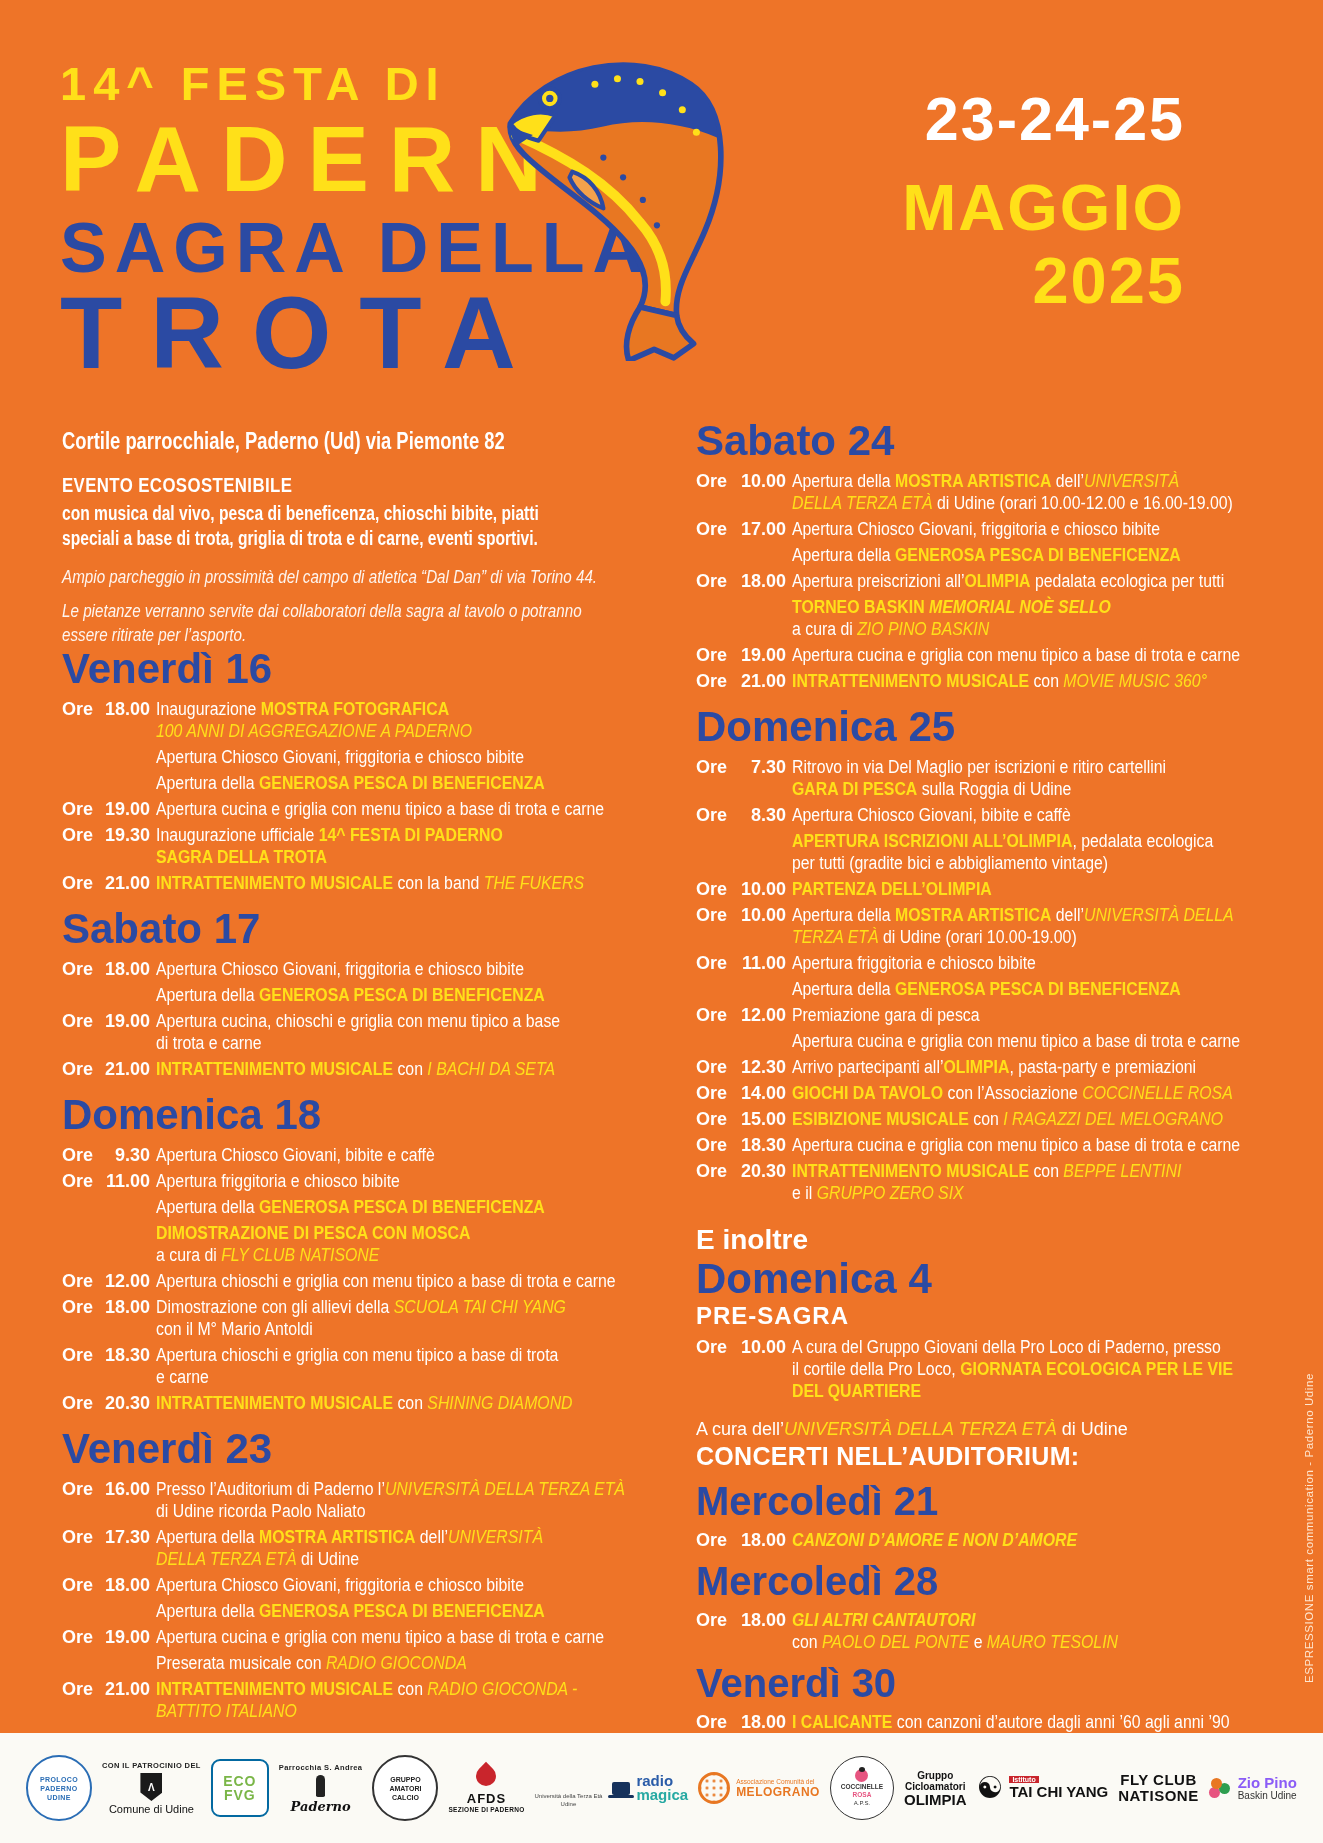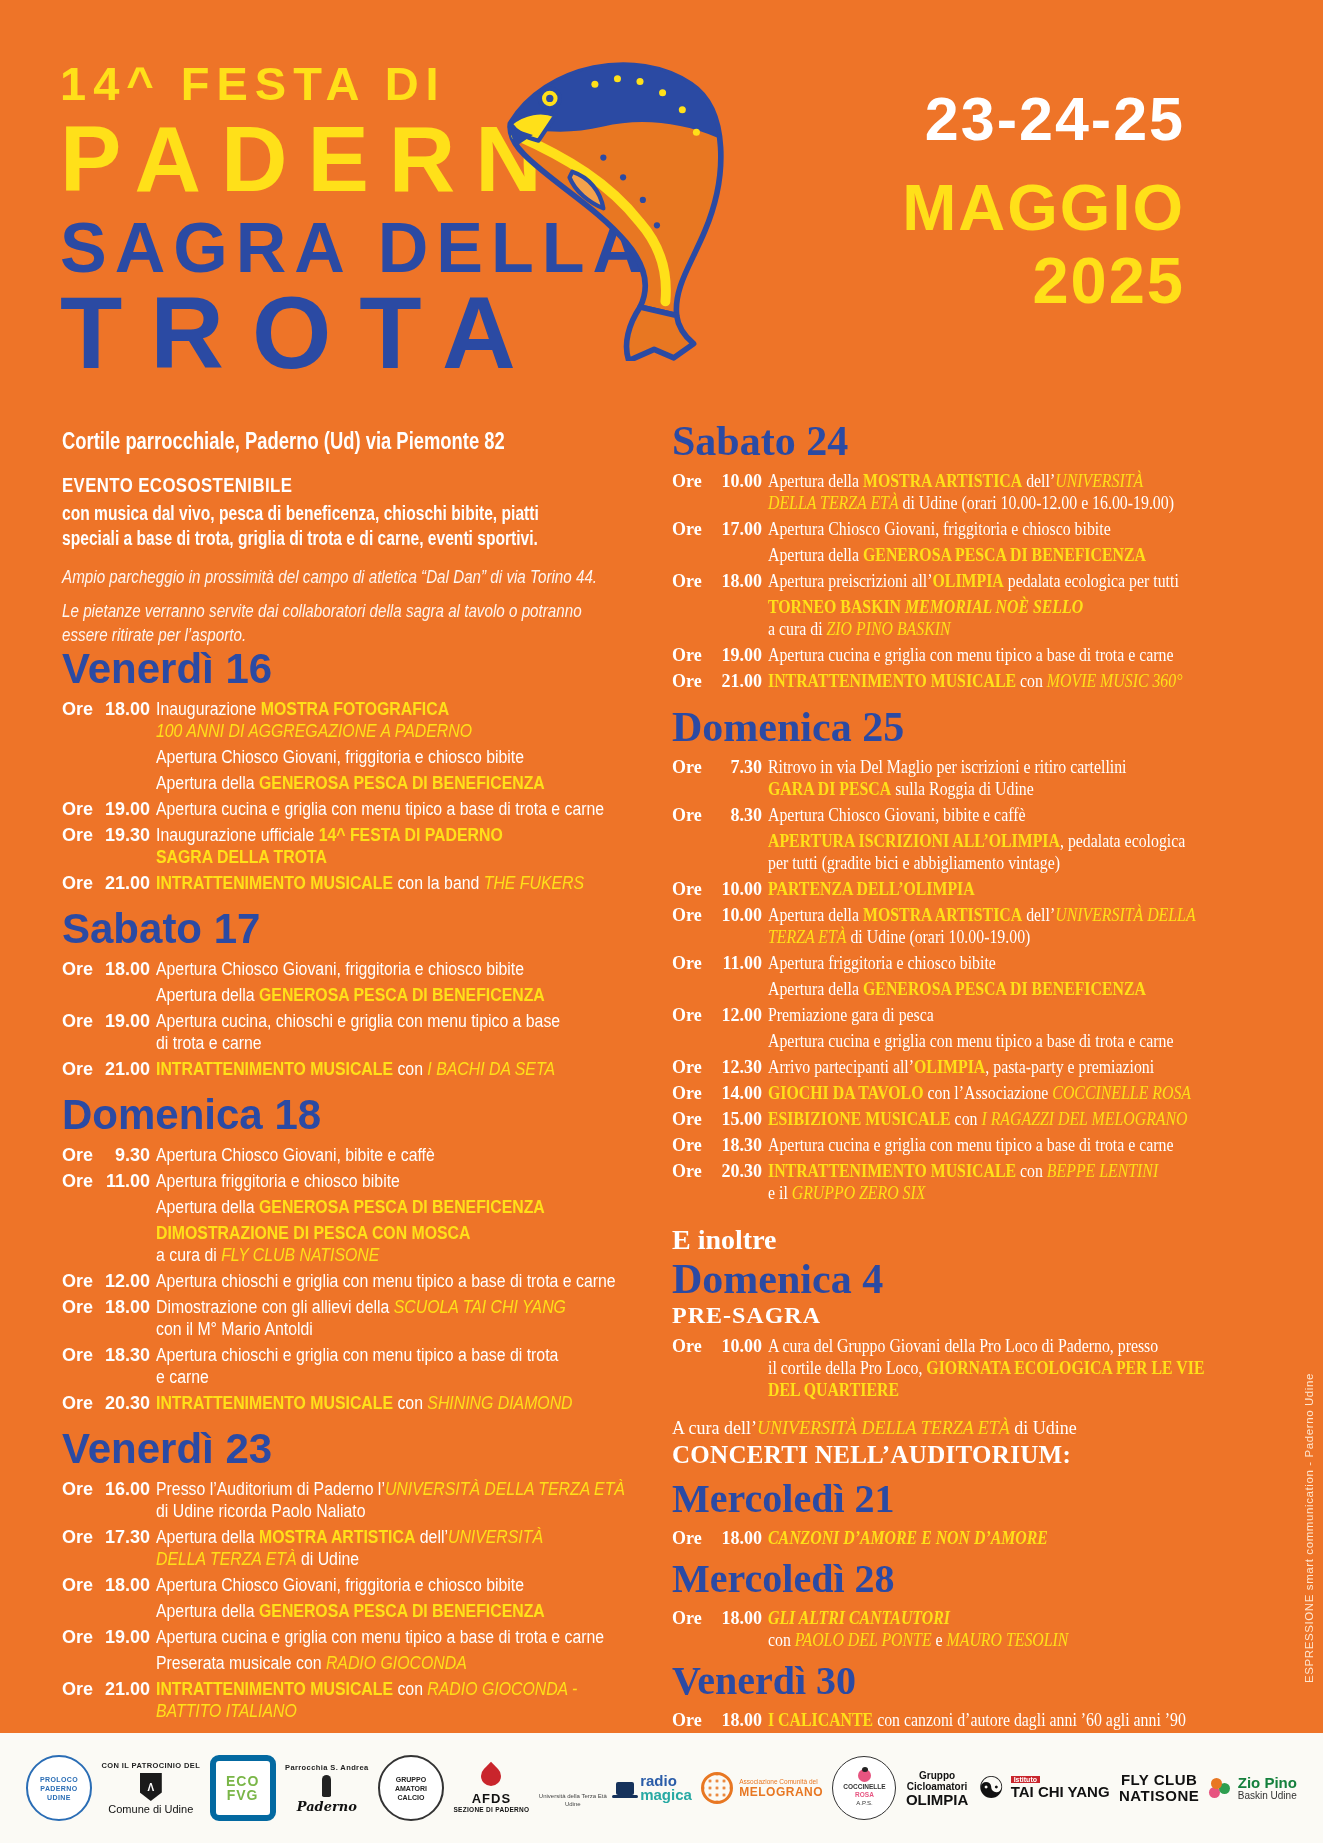--- a/index.html
+++ b/index.html
@@ -24,21 +24,21 @@
   .intro{position:absolute;left:62px;top:428px;width:700px;transform:scaleX(0.80);transform-origin:left top;}
   .venue{color:#fff;font-weight:800;font-size:23px;margin-bottom:18px;}
   .eco-title{color:#fff;font-weight:800;font-size:21px;margin-bottom:4px;letter-spacing:0.5px;}
   .eco-line{color:#fff;font-weight:700;font-size:19.5px;line-height:25px;}
   .note{color:rgba(255,255,255,0.93);font-style:italic;font-size:19px;line-height:24px;}
   .note-1{margin-top:14px;}
   .note-2{margin-top:10px;}
   
   .col{position:absolute;}
   .col-left{left:62px;top:648px;width:600px;}
-  .col-right{left:672px;top:420px;width:612px;font-family:Liberation Serif, serif;}
+  .col-right{left:696px;top:420px;width:612px;}
   .day-heading{color:#2B4AA3;font-weight:800;font-size:42px;line-height:1;margin:14px 0 8px;}
   .col .day-heading:first-child{margin-top:0;}
   .day-heading.tight{font-size:40px;margin:10px 0 8px;}
   .day-heading.d4{margin:2px 0 2px;}
   .sub-heading{color:#fff;font-weight:800;}
   .sub-heading.inoltre{font-size:28px;margin:20px 0 2px;}
   .sub-heading.presagra{font-size:24px;margin:2px 0 6px;letter-spacing:1px;}
   .sub-heading.concerti{font-size:25px;margin:2px 0 4px;letter-spacing:0.3px;}
   .free-line{font-size:18px;line-height:22px;}
   .free-line.acura{margin-top:16px;}
@@ -66,21 +66,21 @@
   .lay-patro{flex-direction:column;align-items:center;text-align:center;gap:2px;}
   .lay-row{flex-direction:row;align-items:center;gap:6px;text-align:left;}
   .ltop{font-size:7.5px;font-weight:700;color:#222;letter-spacing:0.4px;margin-bottom:1px;}
   .lline{white-space:nowrap;}
   .lg-proloco{border:2px solid #2A6DB5;}
   .pb{font-size:7px;font-weight:700;color:#2A6DB5;letter-spacing:0.4px;line-height:9px;}
   .i-crest{width:22px;height:28px;background:#1a1a1a;clip-path:polygon(0 0,100% 0,100% 70%,50% 100%,0 70%);
            display:inline-flex;align-items:center;justify-content:center;color:#fff;font-size:10px;font-weight:800;}
   .i-crest::before{content:"\039B";}
   .comune-name{font-size:11px;color:#111;}
-  .lg-ecofvg{width:54px;height:54px;border:6px solid #0369a1;border-radius:9px;
+  .lg-ecofvg{width:54px;height:54px;border:2px solid #0369a1;border-radius:9px;
              flex-direction:column;align-items:center;justify-content:center;text-align:center;background:#fff;}
   .eco1,.eco2{font-size:14px;font-weight:800;color:#7AB648;line-height:14px;letter-spacing:1px;}
   .i-friar{width:9px;height:22px;background:#222;border-radius:5px 5px 2px 2px;display:inline-block;}
   .parr2{font-size:13px;font-style:italic;font-weight:700;color:#111;font-family:"DejaVu Serif", serif;}
   .lg-calcio{border:2px solid #333;}
   .cal{font-size:7px;font-weight:700;color:#222;line-height:9px;}
   .i-drop{width:20px;height:20px;background:#C9252C;border-radius:0 50% 50% 50%;transform:rotate(45deg);
           display:inline-block;margin-top:2px;}
   .afds1{font-size:13px;font-weight:800;color:#111;margin-top:3px;letter-spacing:1px;}
   .afds2{font-size:6.5px;font-weight:700;color:#111;letter-spacing:0.3px;}
@@ -103,21 +103,21 @@
   .coc3{font-size:6px;color:#333;line-height:8px;}
   .oli1{font-size:10px;font-weight:700;color:#111;line-height:11px;}
   .oli2{font-size:15px;font-weight:800;color:#111;line-height:15px;}
   .i-yinyang{font-size:30px;line-height:30px;color:#111;}
   .i-yinyang::before{content:"\262F";}
   .tc0{font-size:7px;color:#fff;background:#C9252C;padding:0 3px;font-weight:700;width:fit-content;}
   .tc1{font-size:15px;font-weight:800;color:#111;}
   .fly{font-size:15px;font-weight:800;color:#111;line-height:16px;letter-spacing:0.5px;}
   .i-zio{width:11px;height:11px;border-radius:50%;background:#E87722;display:inline-block;
          box-shadow:8px 5px 0 #2E9E4F,-2px 9px 0 #E75480;margin:0 10px 10px 2px;}
-  .zp1{font-size:15px;font-weight:800;color:#15803d;line-height:14px;}
+  .zp1{font-size:15px;font-weight:800;color:#8b5cf6;line-height:14px;}
   .zp2{font-size:10px;color:#333;}
 </style>
 </head>
 <body>
 
 <div class="title-block">
   <div class="t1">14^ FESTA DI</div>
   <div class="t2">PADERNO</div>
   <div class="t3">SAGRA DELLA</div>
   <div class="t4">TROTA</div>

